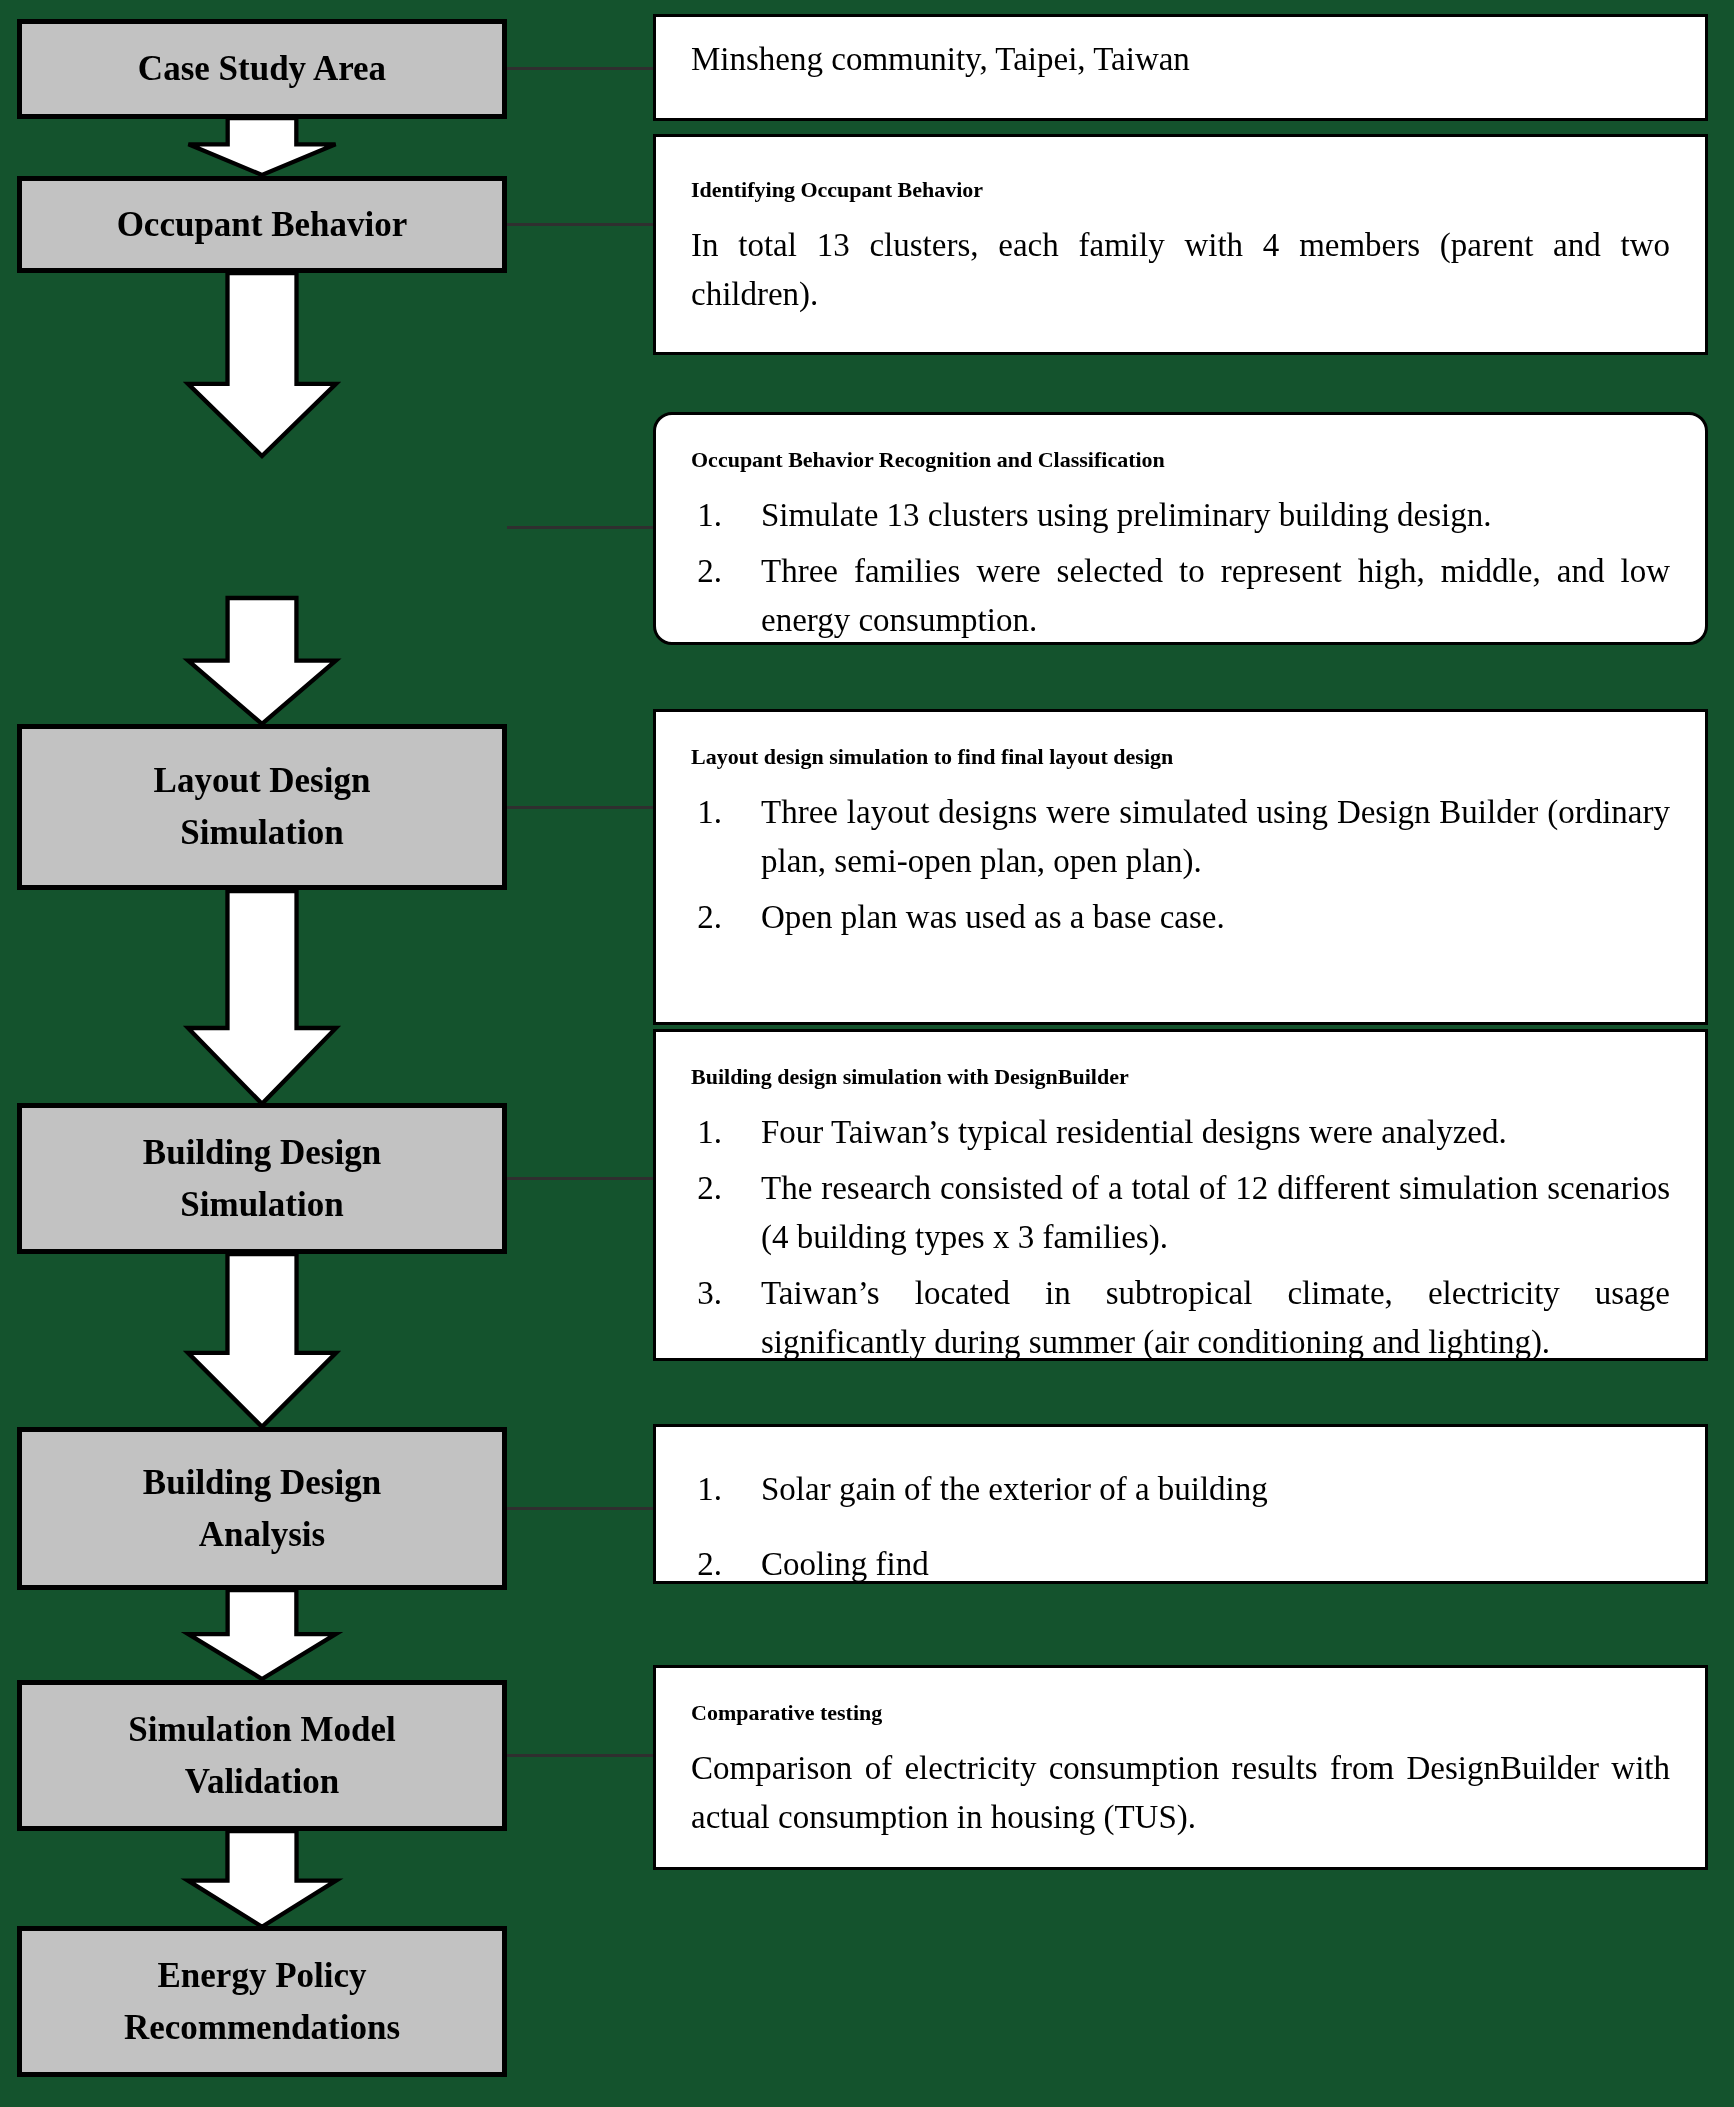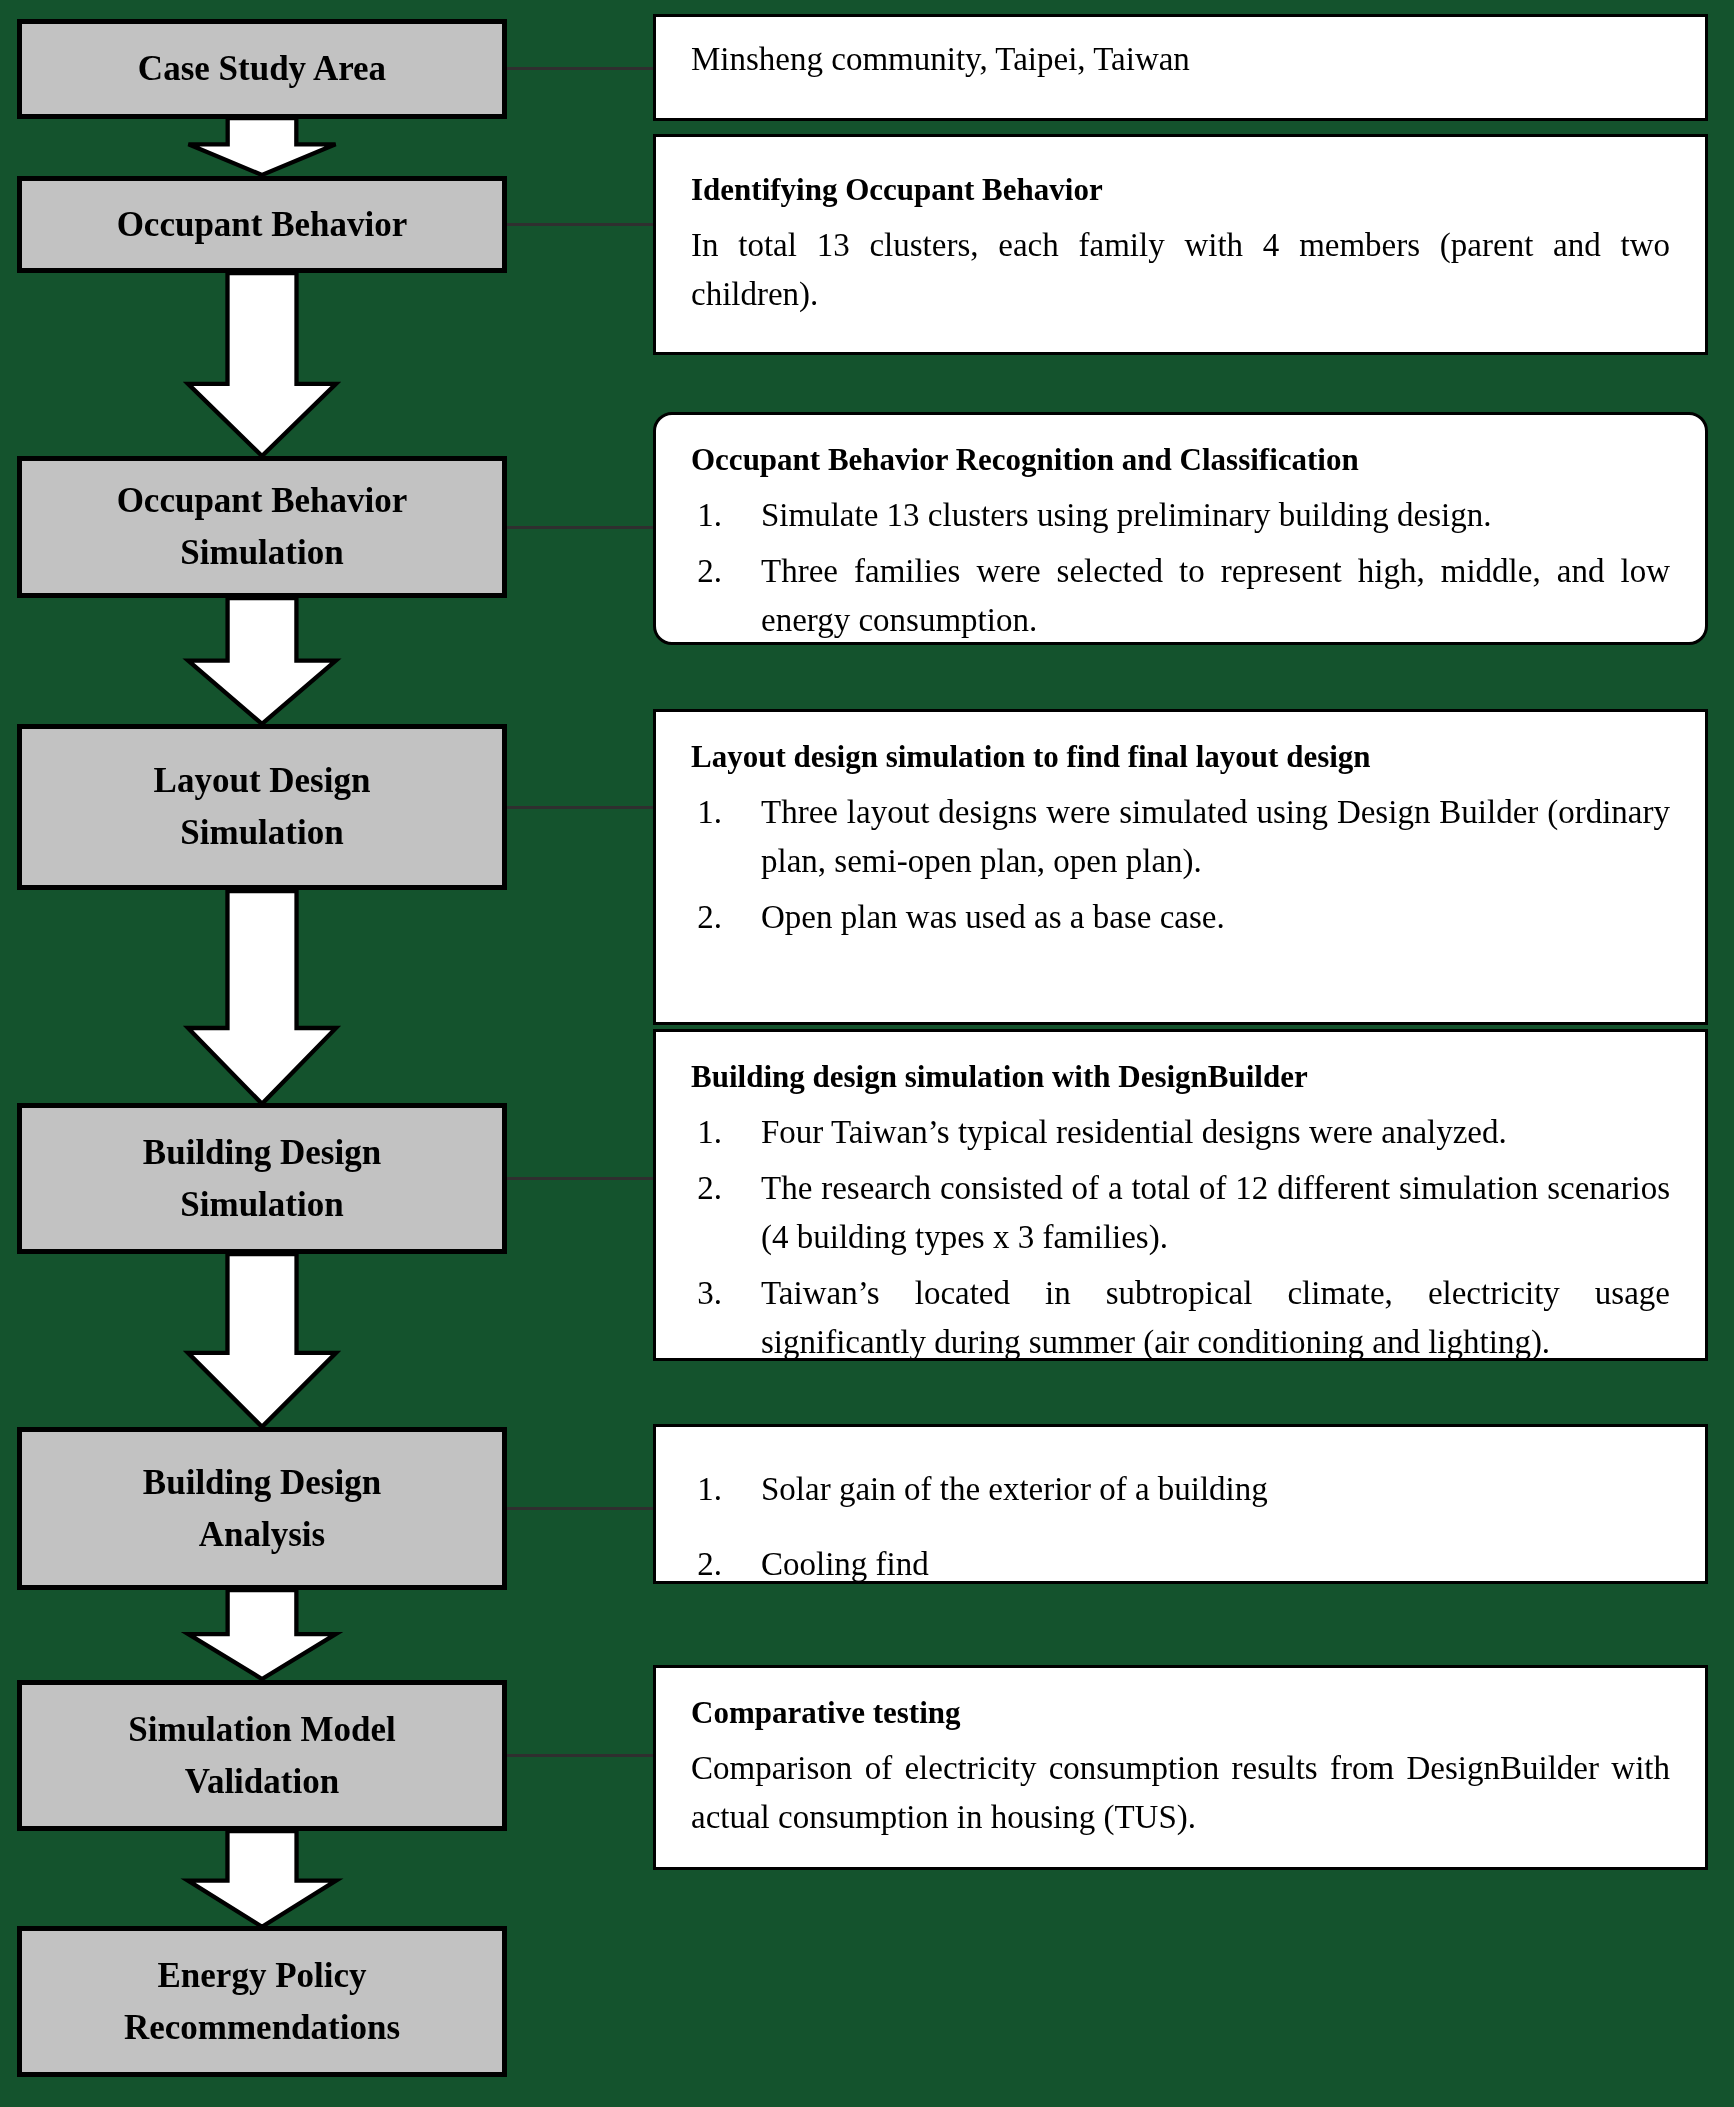--- a/index.html
+++ b/index.html
@@ -14,21 +14,21 @@
     display:flex;align-items:center;justify-content:center;text-align:center;
     font-weight:bold;font-size:35px;line-height:52px;
   }
   .step .lbl{display:inline-block;max-width:357px;}
   
   .detail{
     position:absolute;left:653px;width:1055px;box-sizing:border-box;
     background:#ffffff;border:3.1px solid #000;
     padding:18.5px 35px;font-size:33px;line-height:49px;
   }
-  .detail .hd{font-weight:bold;font-size:31px;line-height:52px;margin:0 0 5px 0;}
+  .detail .hd{font-weight:bold;font-size:22px;line-height:52px;margin:0 0 5px 0;}
   .detail .bd{text-align:justify;margin:0;}
   .detail ol{list-style:none;margin:0;padding:0;counter-reset:n;}
   .detail li{counter-increment:n;position:relative;padding-left:70px;text-align:justify;}
   .detail li + li{margin-top:7.4px;}
   .detail li::before{content:counter(n) ".";position:absolute;left:6.2px;top:0;}
   .detail.center-v{display:flex;align-items:center;padding-top:0;padding-bottom:16px;}
   .detail.list-only{padding-top:38px;}
   .detail.list-only li + li{margin-top:26px;}
   
   .conn{position:absolute;left:507px;width:146px;height:2.5px;background:#2f2f2f;}
@@ -39,23 +39,20 @@
 </head>
 <body>
 
 <div class="canvas">
 
   <div class="step" style="top:18.5px;height:100px;">
     <span class="lbl">Case Study Area</span>
   </div>
   <div class="step" style="top:176px;height:97px;">
     <span class="lbl">Occupant Behavior</span>
-  </div>
-  <div class="step" style="top:456px;height:142px;">
-    <span class="lbl">Occupant Behavior Simulation</span>
   </div>
   <div class="step" style="top:724px;height:166px;">
     <span class="lbl">Layout Design Simulation</span>
   </div>
   <div class="step" style="top:1103px;height:151px;">
     <span class="lbl">Building Design Simulation</span>
   </div>
   <div class="step" style="top:1427px;height:163px;">
     <span class="lbl">Building Design Analysis</span>
   </div>

